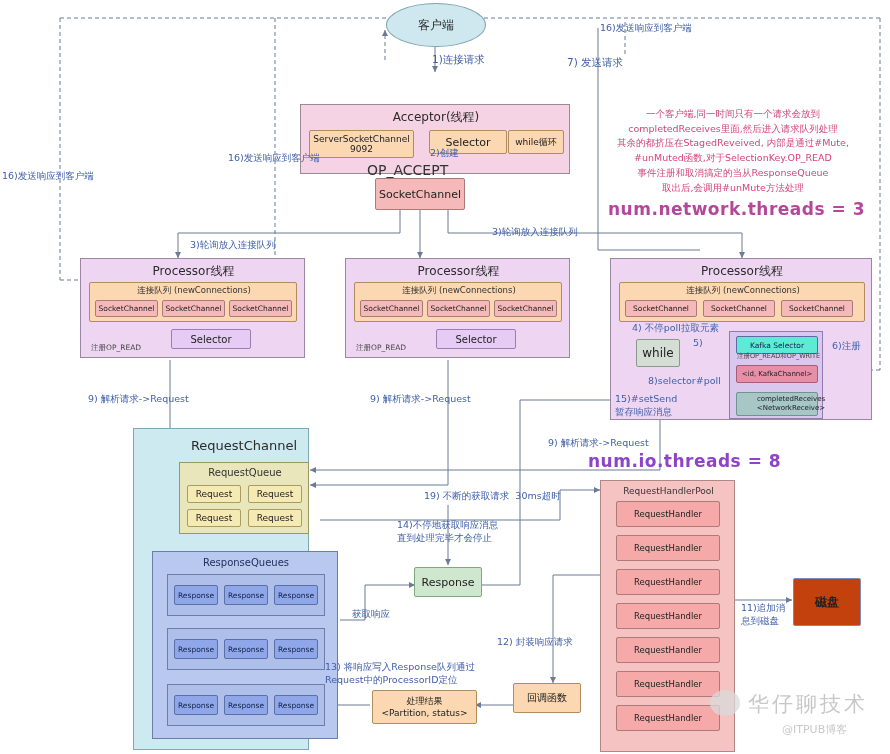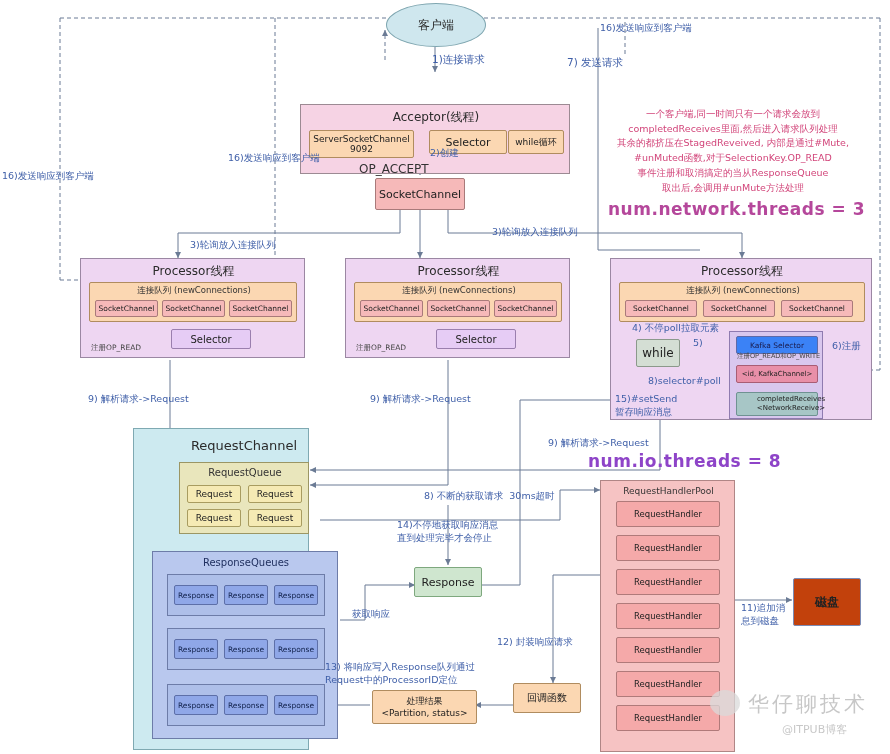--- a/index.html
+++ b/index.html
@@ -19,21 +19,21 @@
   .lavbox{background:#e6ccf5;border:1px solid #9a7fae;}
   .cyanpanel{background:#cdeaf0;border:1px solid #7fa9b2;}
   .yellowpanel{background:#e9e6bc;border:1px solid #9b9664;}
   .yellowbox{background:#f5eab4;border:1px solid #a89c60;}
   .bluepanel{background:#b9c8ee;border:1px solid #6d7ca8;}
   .bluebox{background:#8fa7e8;border:1px solid #5d6fa8;}
   .redpanel{background:#f6c3c3;border:1px solid #b08686;}
   .redbox{background:#f5a9a9;border:1px solid #b07a7a;}
   .greenbox{background:#cfe6cf;border:1px solid #7ea87e;}
   .greybox{background:#d4ded4;border:1px solid #8b998b;}
-  .indigobox{background:#3b82f6;border:1px solid #5d6aa8;}
+  .indigobox{background:#5eead4;border:1px solid #5d6aa8;}
   .rosebox{background:#e88fa8;border:1px solid #a85d74;}
   .tealbox{background:#a7c6c6;border:1px solid #6f9292;}
   .diskbox{background:#c2410c;border:1px solid #7b8bb5;}
   .peachbox{background:#fbd7b2;border:1px solid #b08c5f;}
 
   .titletxt{font-size:12px;color:#2b2b2b;}
   .note{color:#3f5fa8;font-size:9.5px;}
   .note2{color:#3f5fa8;font-size:10.5px;}
   .rednote{color:#d2457a;font-size:9.5px;text-align:center;line-height:1.55;}
   .bigred{color:#b5479b;font-size:17px;font-weight:bold;letter-spacing:.5px;}
@@ -127,21 +127,21 @@
     <div class="box node orangebox" style="left:8px;top:25px;width:105px;height:28px;font-size:9px;white-space:pre;">
       <span>ServerSocketChannel
 9092</span>
     </div>
     <div class="box node peachbox" style="left:128px;top:25px;width:78px;height:24px;">
       <span>Selector</span>
     </div>
     <div class="box node peachbox" style="left:207px;top:25px;width:56px;height:24px;font-size:9px;">
       <span>while循环</span>
     </div>
-    <div class="lbl" style="left:58px;top:56px;font-size:12px;color:#333;">OP_ACCEPT</div>
+    <div class="lbl" style="left:66px;top:56px;font-size:14px;color:#333;">OP_ACCEPT</div>
   </div>
 
   <div class="box hatch node salmonbox" style="left:375px;top:178px;width:90px;height:32px;font-size:11px;">
     <span>SocketChannel</span>
   </div>
 
   <div class="box hatch purplepanel" style="left:80px;top:258px;width:225px;height:100px;display:block;">
     <div class="lbl titletxt" style="left:0;top:4px;width:225px;text-align:center;">Processor线程</div>
     <div class="box hatch node orangebox" style="left:8px;top:23px;width:208px;height:40px;display:block;">
       <div class="lbl" style="left:0;top:2px;width:208px;text-align:center;font-size:8.5px;color:#333;">连接队列 (newConnections)</div>
@@ -318,21 +318,21 @@
   <div class="lbl note" style="left:190px;top:239px;">3)轮询放入连接队列</div>
   <div class="lbl note" style="left:492px;top:226px;">3)轮询放入连接队列</div>
   <div class="lbl note" style="left:632px;top:322px;">4) 不停poll拉取元素</div>
   <div class="lbl note" style="left:693px;top:337px;">5)</div>
   <div class="lbl note" style="left:832px;top:340px;">6)注册</div>
   <div class="lbl note2" style="left:567px;top:55px;">7) 发送请求</div>
   <div class="lbl note" style="left:648px;top:375px;">8)selector#poll</div>
   <div class="lbl note" style="left:88px;top:393px;">9) 解析请求-&gt;Request</div>
   <div class="lbl note" style="left:370px;top:393px;">9) 解析请求-&gt;Request</div>
   <div class="lbl note" style="left:548px;top:437px;">9) 解析请求-&gt;Request</div>
-  <div class="lbl note" style="left:424px;top:490px;">8) 不断的获取请求  30ms超时</div>
+  <div class="lbl note" style="left:424px;top:490px;">19) 不断的获取请求  30ms超时</div>
   <div class="lbl note" style="left:741px;top:602px;">11)追加消
 息到磁盘</div>
   <div class="lbl note" style="left:497px;top:636px;">12) 封装响应请求</div>
   <div class="lbl note" style="left:325px;top:661px;">13) 将响应写入Response队列通过
 Request中的ProcessorID定位</div>
   <div class="lbl note" style="left:397px;top:519px;">14)不停地获取响应消息
 直到处理完毕才会停止</div>
   <div class="lbl note" style="left:615px;top:393px;">15)#setSend
 暂存响应消息</div>
   <div class="lbl note" style="left:2px;top:170px;">16)发送响应到客户端</div>

